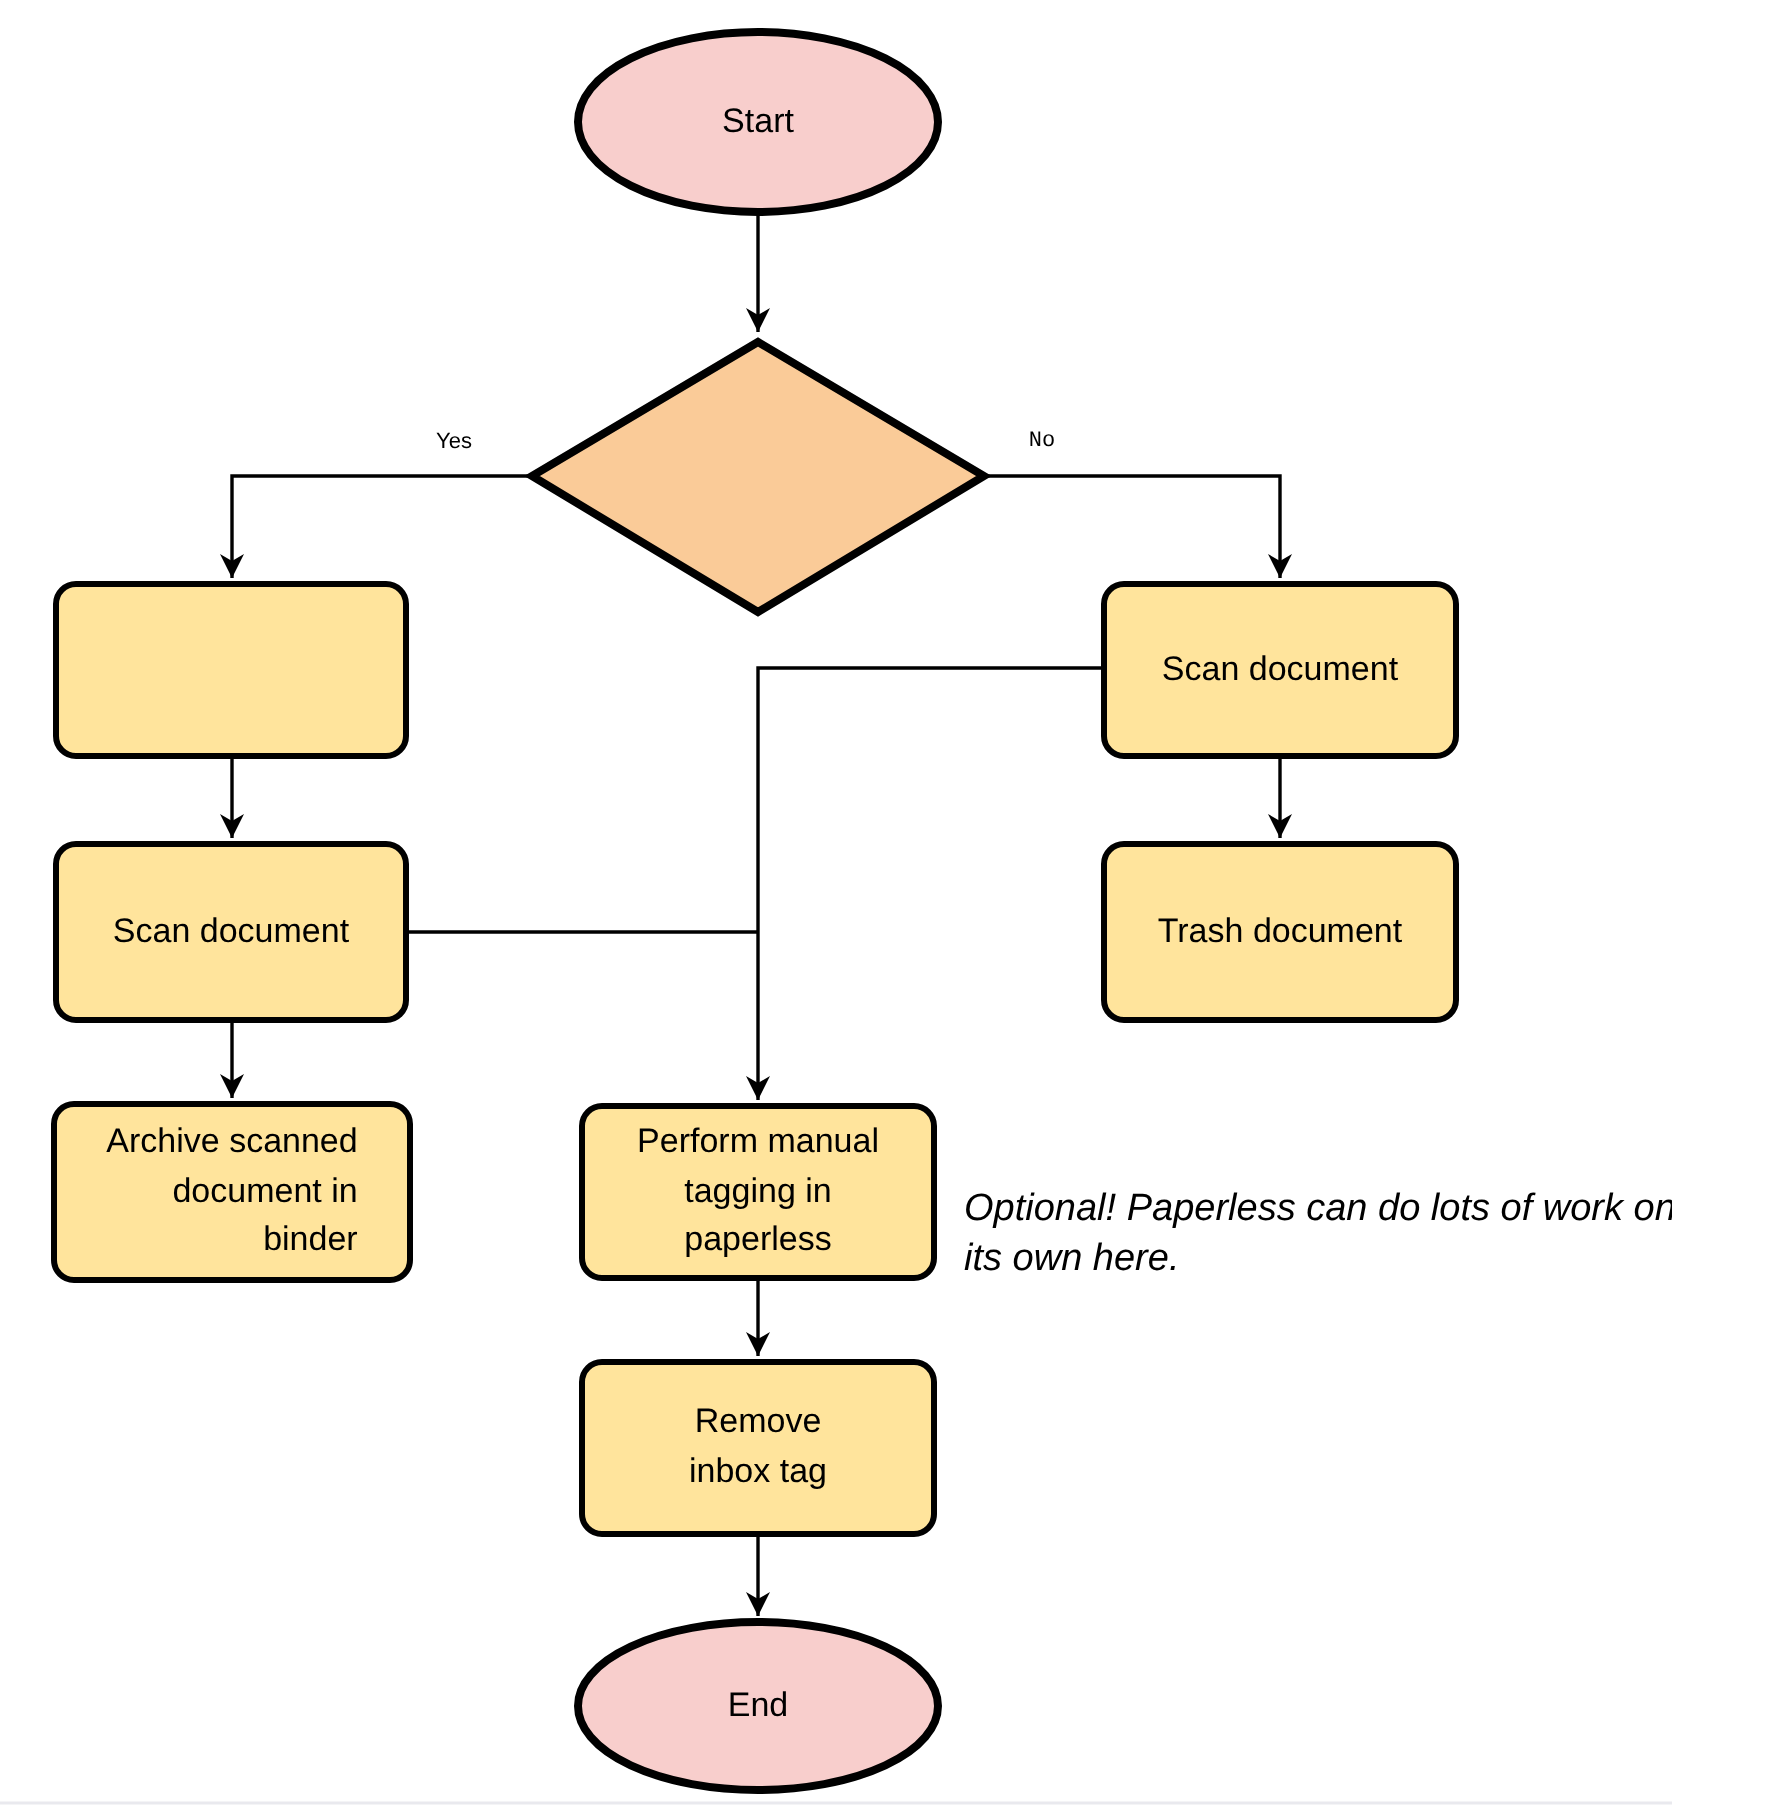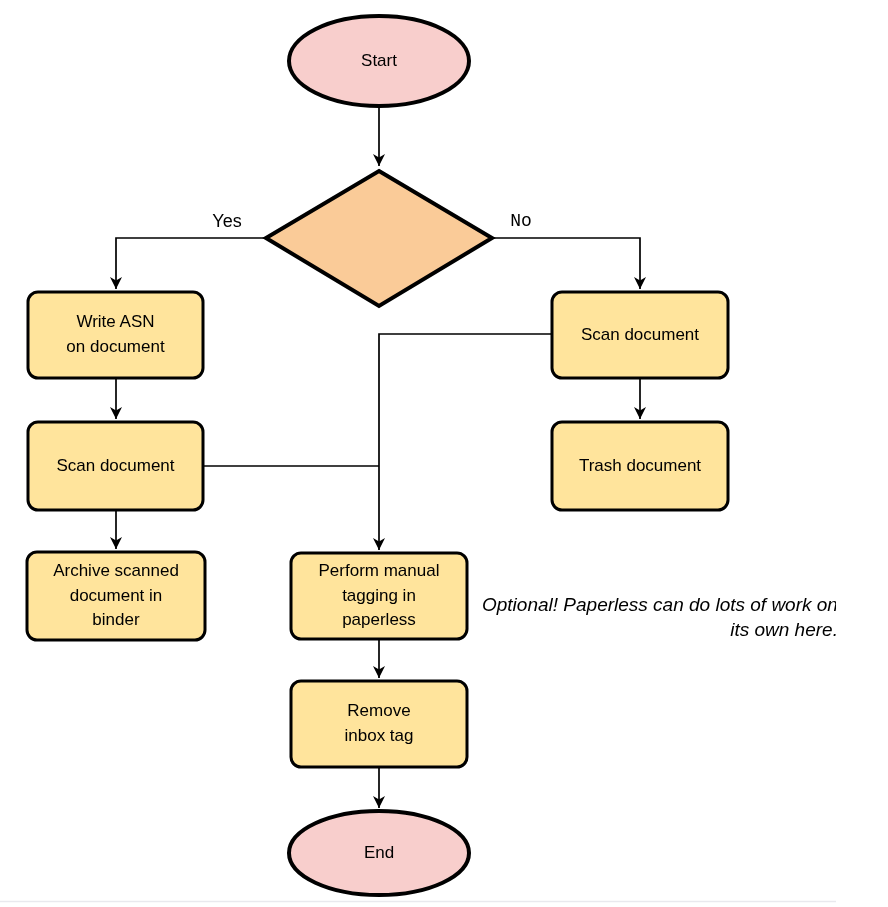--- a/index.html
+++ b/index.html
@@ -28,28 +28,28 @@
     text-align: center;
     white-space: pre-line;
     color: #000000;
     pointer-events: none;
   }
   .node-label {
     font-size: 17px;
     line-height: 1.45;
   }
   .edge-label {
-    font-size: 18px;
+    font-size: 11px;
     line-height: 1.2;
   }
   .note-label {
     font-size: 19px;
     font-style: italic;
     line-height: 1.33;
-    text-align: right;
+    text-align: left;
     justify-content: flex-start;
     align-items: flex-start;
   }
 </style>
 </head>
 <body>
 
 <div class="canvas">
 
   <svg width="888" height="907" viewBox="0 0 888 907">
@@ -95,26 +95,24 @@
     <line x1="0" y1="901.5" x2="888" y2="901.5" stroke-width="1.5" stroke="#e9e9ee"></line>
   </svg>
 
   <div class="label node-label" style="left:289px; top:16px; width:180px; height:90px;">Start</div>
 
 
   <div class="label edge-label" style="left:197px; top:210px; width:60px; height:24px;">Yes</div>
 
   <div class="label edge-label" style="left:491px; top:210px; width:60px; height:24px;font-family:Liberation Mono, monospace;">No</div>
 
-  <div class="label node-label" style="left:28px; top:292px; width:175px; height:86px;">Write ASN
-on document</div>
 
   <div class="label node-label" style="left:28px; top:422px; width:175px; height:88px;">Scan document</div>
 
-  <div class="label node-label" style="left:27px; top:552px; width:178px; height:88px;">Archive scanned
+  <div class="label node-label" style="left:27px; top:552px; width:178px; height:88px;text-align:right;">Archive scanned
 document in
 binder</div>
 
   <div class="label node-label" style="left:552px; top:292px; width:176px; height:86px;">Scan document</div>
 
   <div class="label node-label" style="left:552px; top:422px; width:176px; height:88px;border-radius:30px;">Trash document</div>
 
   <div class="label node-label" style="left:291px; top:681px; width:176px; height:86px;">Remove
 inbox tag</div>
 

